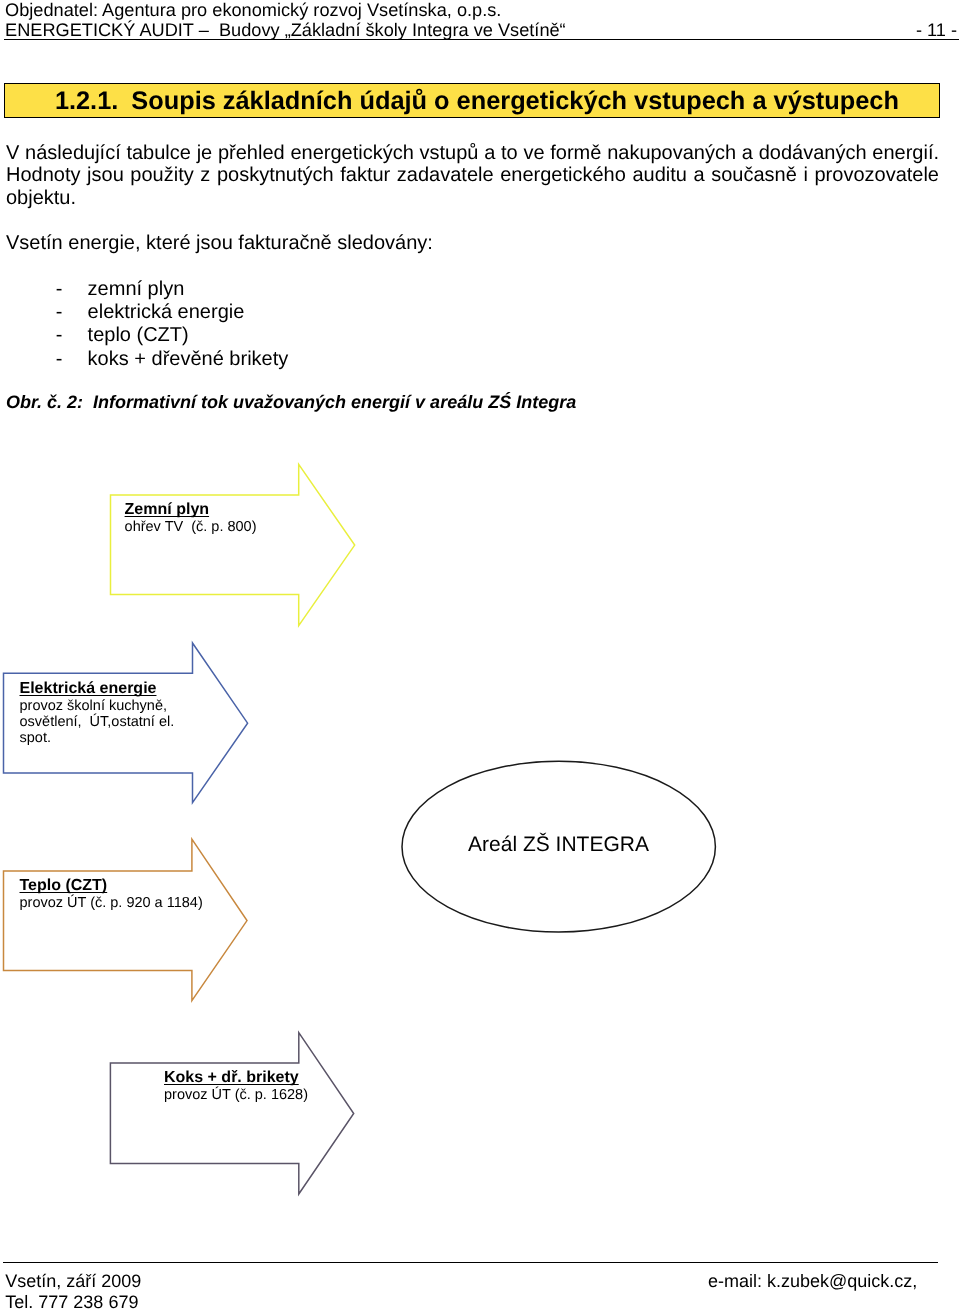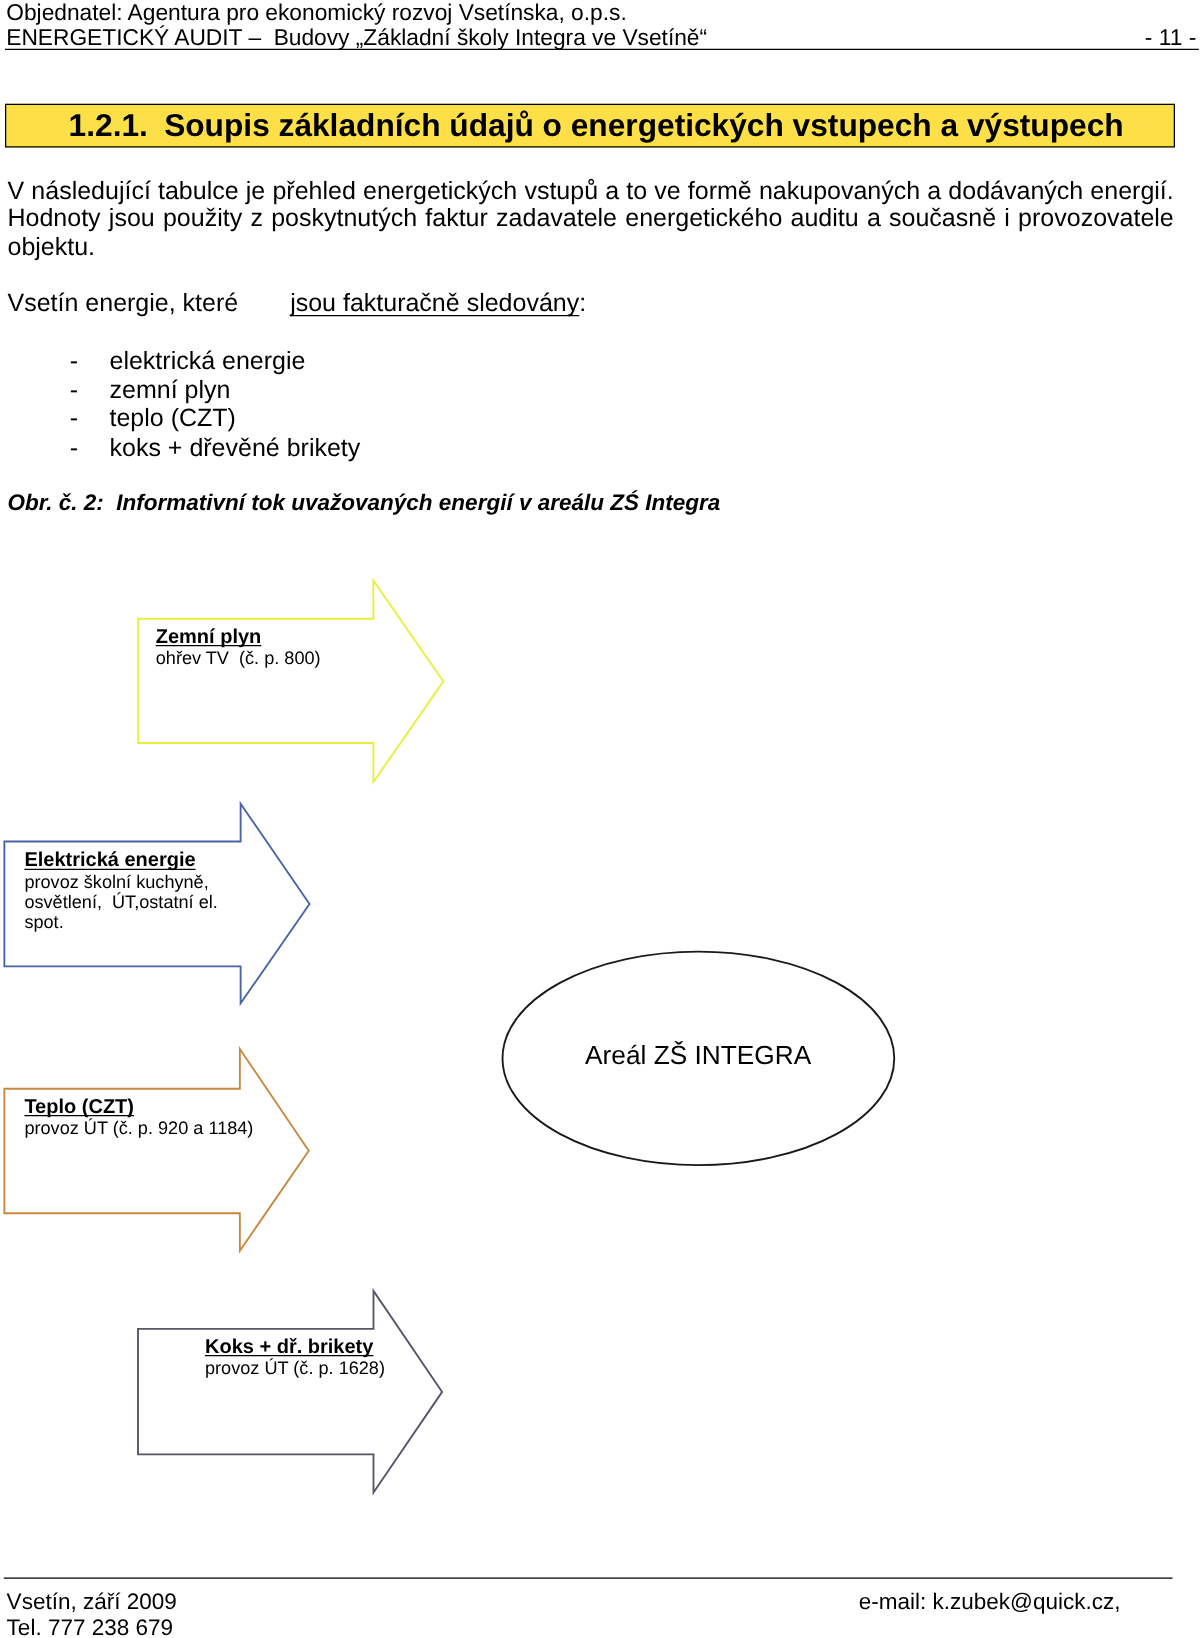--- a/index.html
+++ b/index.html
@@ -21,21 +21,21 @@
   #sectionbox{left:4px;top:83px;width:936px;height:35px;
       background:#fde047;border:1.5px solid #000;box-sizing:border-box;
       font-weight:bold;font-size:25.35px;line-height:35px;white-space:nowrap;text-align:center;}
   .sec-num{margin-left:9.8px;}
   .sec-gap{display:inline-block;width:13px;}
   .sec-ttl{}
 
   
   #para1{left:6px;top:141.5px;width:933px;font-size:20px;line-height:22.5px;text-align:justify;}
   #lead{left:6px;top:232px;font-size:20px;line-height:23px;white-space:nowrap;}
-  .ul{text-decoration:underline;text-decoration-skip-ink:none;text-underline-offset:2.5px;text-decoration-thickness:1.4px;margin-left:36px;}
+  .ul{text-decoration-skip-ink:none;text-underline-offset:2.5px;text-decoration-thickness:1.4px;}
   #bullets{left:55.8px;top:278px;font-size:20px;line-height:23.2px;}
   .bul{position:relative;height:23.2px;white-space:nowrap;}
   .dash{display:inline-block;width:31.8px;}
   .btx{}
 
   #figcap{left:6px;top:392px;font-size:18px;line-height:20px;font-weight:bold;font-style:italic;white-space:pre;}
 
   
   #figure{left:0;top:0px;width:960px;height:1310px;}
   #figsvg{position:absolute;left:0;top:0px;}
@@ -46,42 +46,42 @@
   #lbl-elec{left:19.5px;top:678.1px;}
   #lbl-heat{left:19.5px;top:875.2px;}
   #lbl-coke{left:139px;top:1067.2px;margin-left:25px;}
   #areal-text{left:402px;top:833.5px;width:313px;text-align:center;font-size:21px;line-height:22px;}
 
   
   #footer{left:0;top:1262px;width:960px;}
   .ftr-rule{position:absolute;left:3.4px;top:0;width:935px;height:1.4px;background:#000;}
   .ftr-row{position:absolute;left:0;top:9.2px;width:960px;font-size:18px;line-height:20.6px;}
   .ftr-l{position:absolute;left:5.3px;top:0;white-space:nowrap;}
-  .ftr-r{position:absolute;left:687px;top:0;white-space:nowrap;}
+  .ftr-r{position:absolute;left:708px;top:0;white-space:nowrap;}
 </style>
 </head>
 <body>
 
 <div class="abs" id="header">
   <div class="hdr-l1">Objednatel: Agentura pro ekonomický rozvoj Vsetínska, o.p.s.</div>
   <div class="hdr-l2row"><span class="hdr-l2">ENERGETICKÝ AUDIT –  Budovy „Základní školy Integra ve Vsetíně“</span><span class="hdr-pg">- 11 -</span></div>
   <div class="hdr-rule"></div>
 </div>
 
 <div class="abs" id="sectionbox"><span class="sec-num">1.2.1.</span><span class="sec-gap"> </span><span class="sec-ttl">Soupis základních údajů o energetických vstupech a výstupech</span></div>
 
 <div class="abs" id="para1">V následující tabulce je přehled energetických vstupů a to ve formě nakupovaných a dodávaných energií. Hodnoty jsou použity z poskytnutých faktur zadavatele energetického auditu a současně i provozovatele objektu.</div>
 
 <div class="abs" id="lead">
   <span>Vsetín energie, které </span><span class="ul">jsou fakturačně sledovány</span><span>:</span>
 </div>
 
 <div class="abs" id="bullets">
+  <div class="bul"><span class="dash">-</span><span class="btx">zemní plyn</span></div>
   <div class="bul"><span class="dash">-</span><span class="btx">elektrická energie</span></div>
-  <div class="bul"><span class="dash">-</span><span class="btx">zemní plyn</span></div>
   <div class="bul"><span class="dash">-</span><span class="btx">teplo (CZT)</span></div>
   <div class="bul"><span class="dash">-</span><span class="btx">koks + dřevěné brikety</span></div>
 </div>
 
 <div class="abs" id="figcap">Obr. č. 2:  Informativní tok uvažovaných energií v areálu ZŚ Integra</div>
 
 <div class="abs" id="figure">
   <svg id="figsvg" width="960" height="1310" viewBox="0 0 960 1310">
     <polygon id="arrow-gas" fill="#ffffff" stroke-width="1.5" points="110.5,495 298.7,495 298.7,464.4 354.7,545.1 298.7,625.6 298.7,594.4 110.5,594.4" stroke="#E9EF3E"></polygon>
     <polygon id="arrow-elec" fill="#ffffff" stroke-width="1.5" points="3.5,673.2 192.5,673.2 192.5,643 247.6,723.2 192.5,802.7 192.5,773.1 3.5,773.1" stroke="#4A63A8"></polygon>

